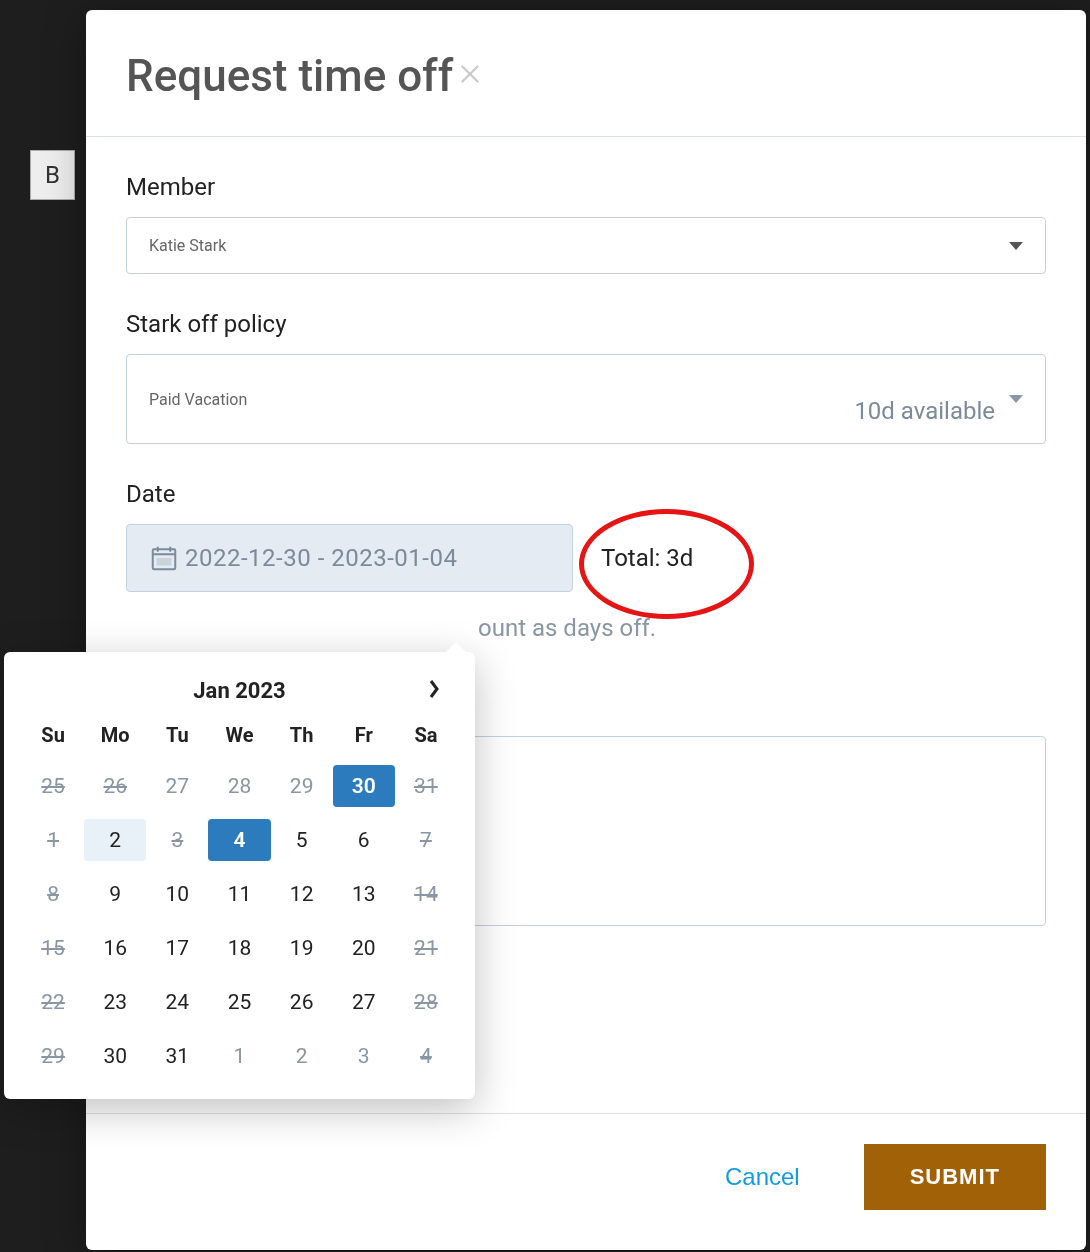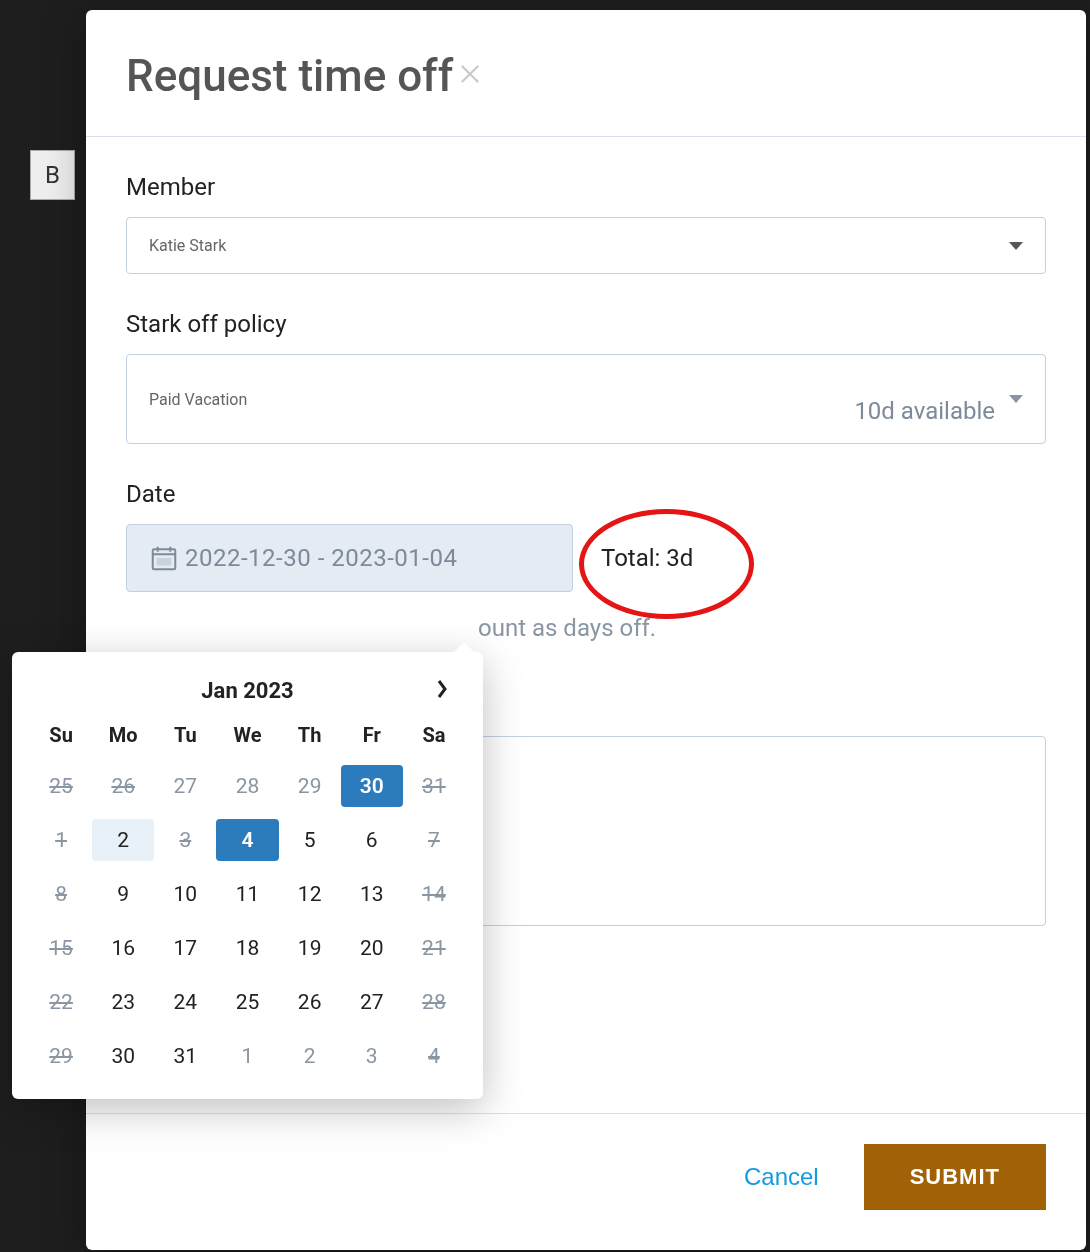--- a/index.html
+++ b/index.html
@@ -97,36 +97,36 @@
     margin-top:22px; font-size:24px; color:#8a96a3;
   }
   .textarea-box {
     margin-top:94px;
     border:1px solid #c3d0e0; border-radius:4px;
     height:190px;
   }
   .modal-footer {
     border-top:1px solid #d9e2ec;
     padding:30px 40px 40px 40px;
-    display:flex; justify-content:flex-end; gap:25px; align-items:center;
+    display:flex; justify-content:flex-end; gap:44px; align-items:center;
   }
   .btn-cancel {
     font-size:24px; color:#139cdd; background:none; border:none; cursor:pointer;
     padding:12px 20px;
   }
   .btn-submit {
     font-size:22px; font-weight:600; letter-spacing:1px;
     color:#fff; background:#a16207; border:none; border-radius:0;
     padding:20px 46px; cursor:pointer;
   }
 
   
   .calendar {
     position:absolute;
-    left:12px; top:652px;
+    left:4px; top:652px;
     width:471px;
     background:#fff;
     border-radius:6px;
     box-shadow: 0 10px 40px rgba(0,0,0,0.25);
     padding:18px 18px 22px 18px;
   }
   .calendar::after {
     content:"";
     position:absolute; top:-10px; left:440px;
     width:0; height:0;

